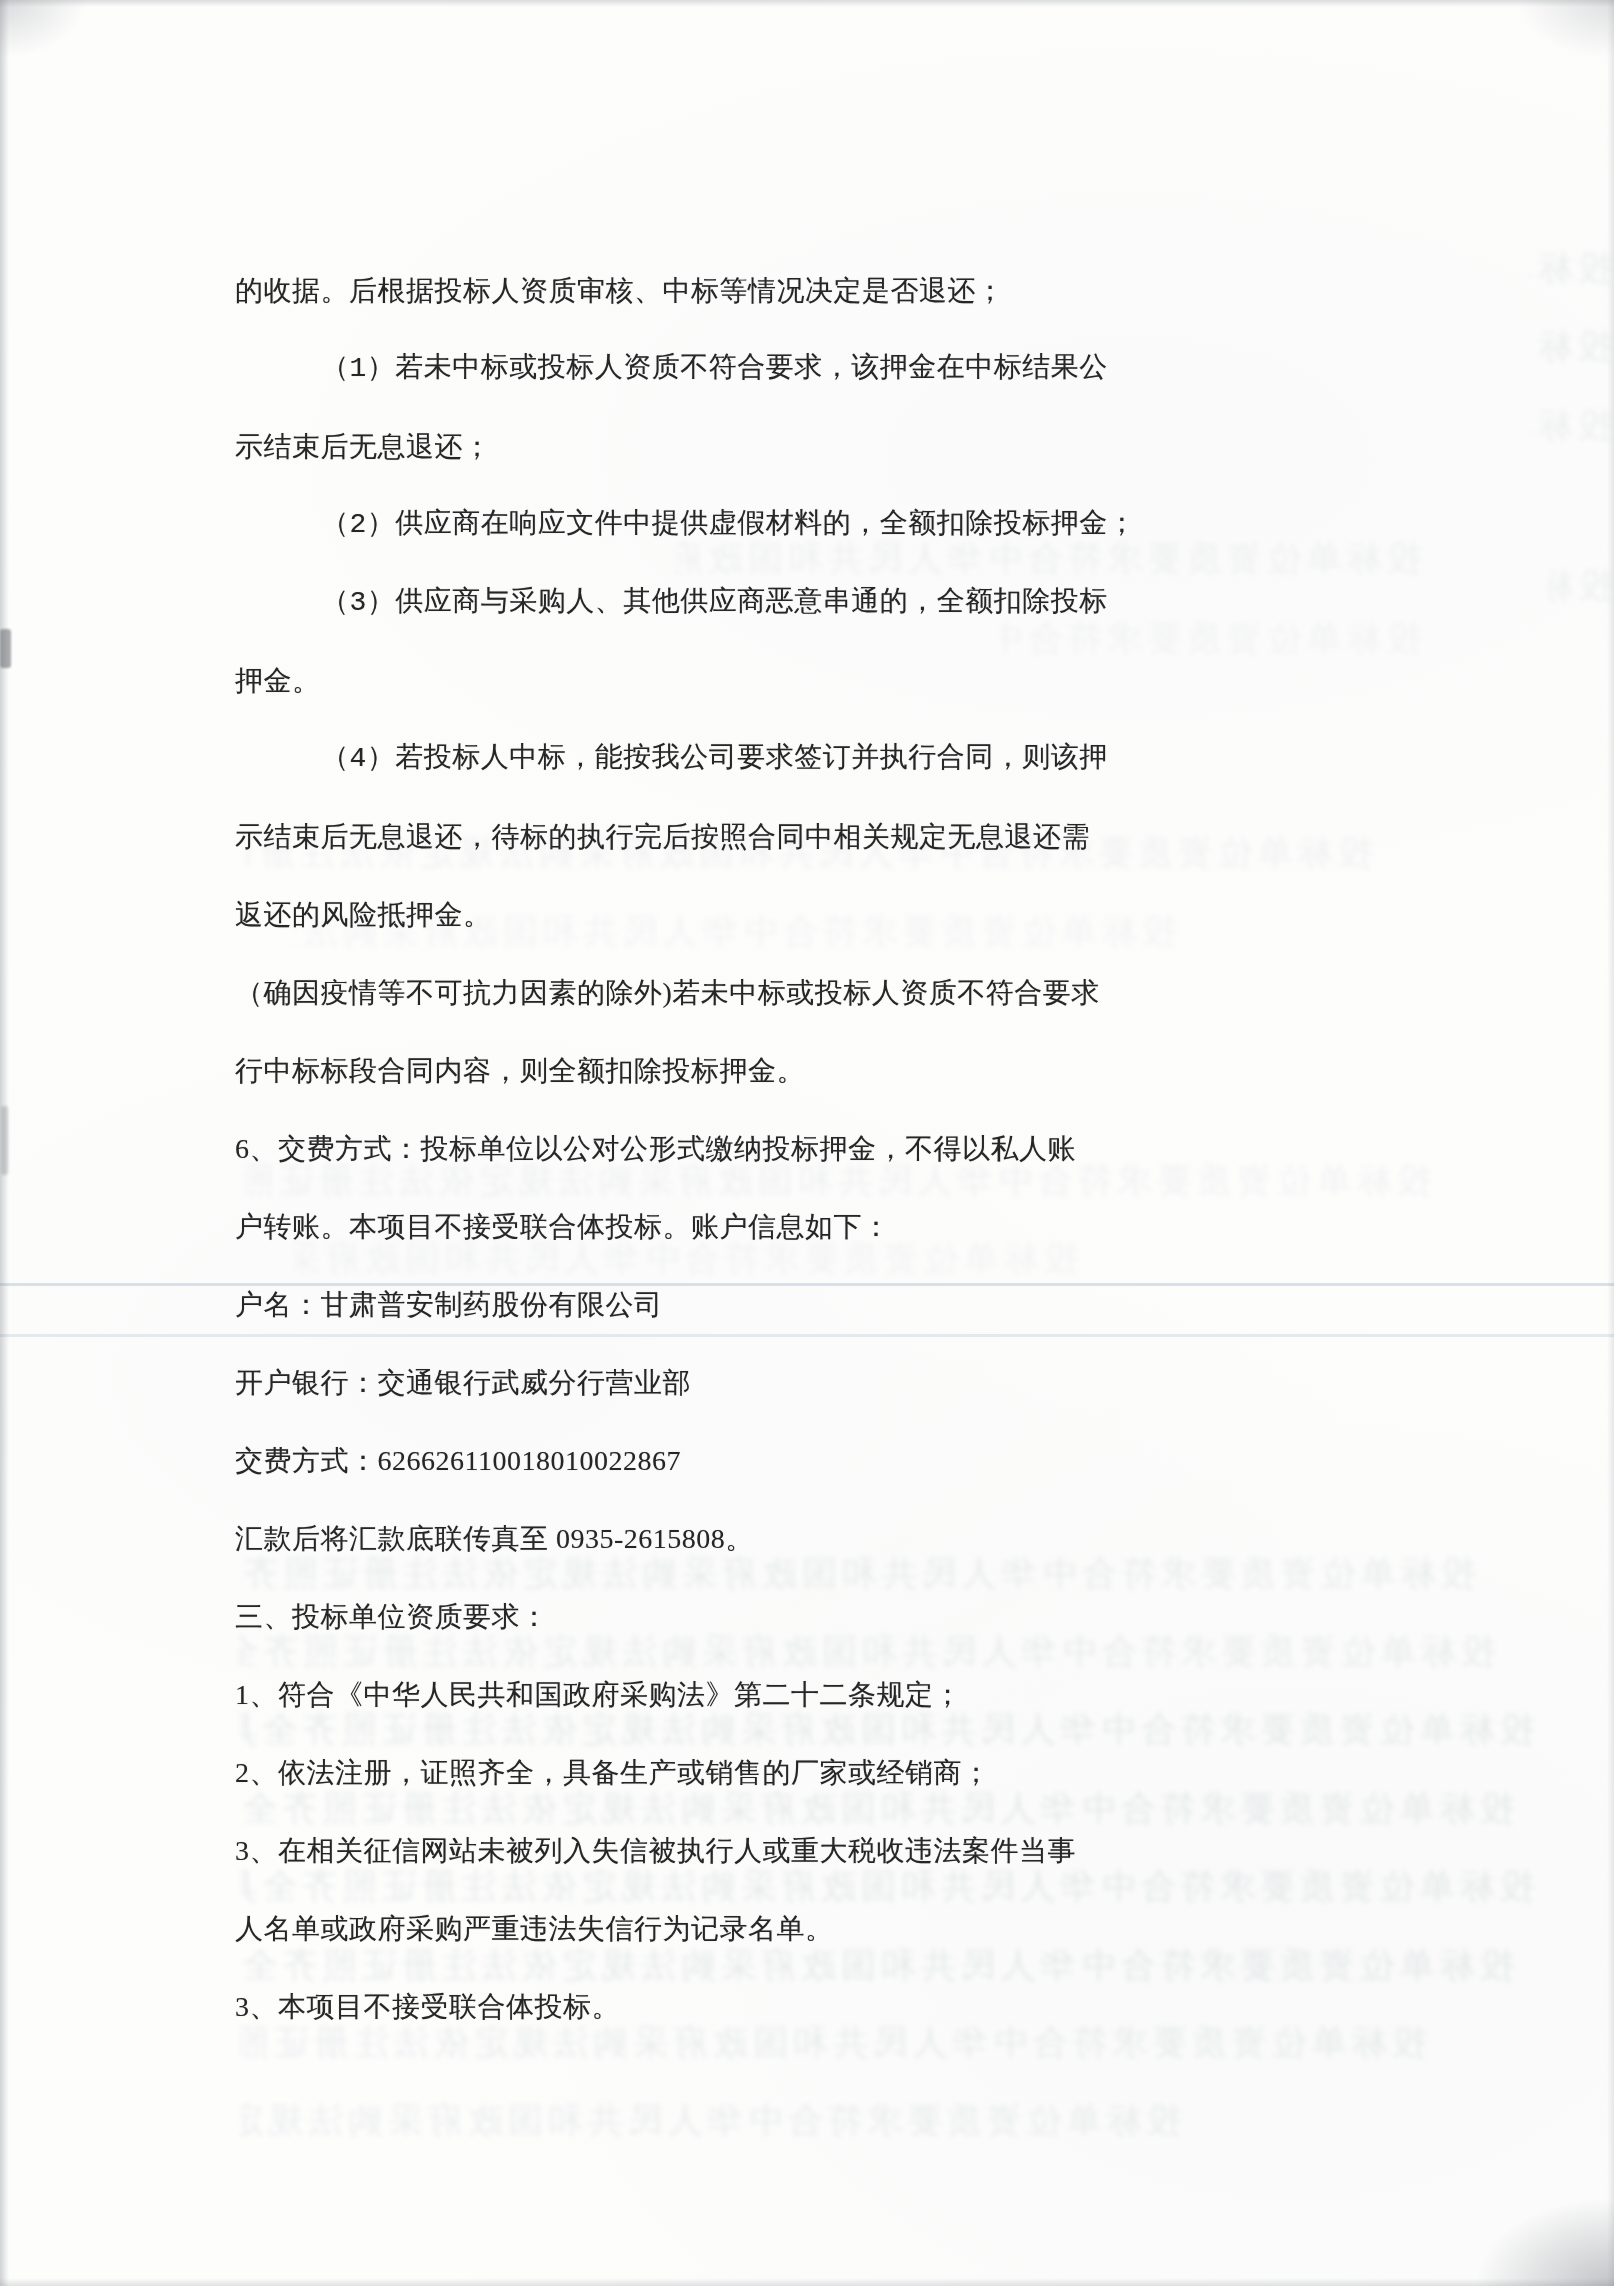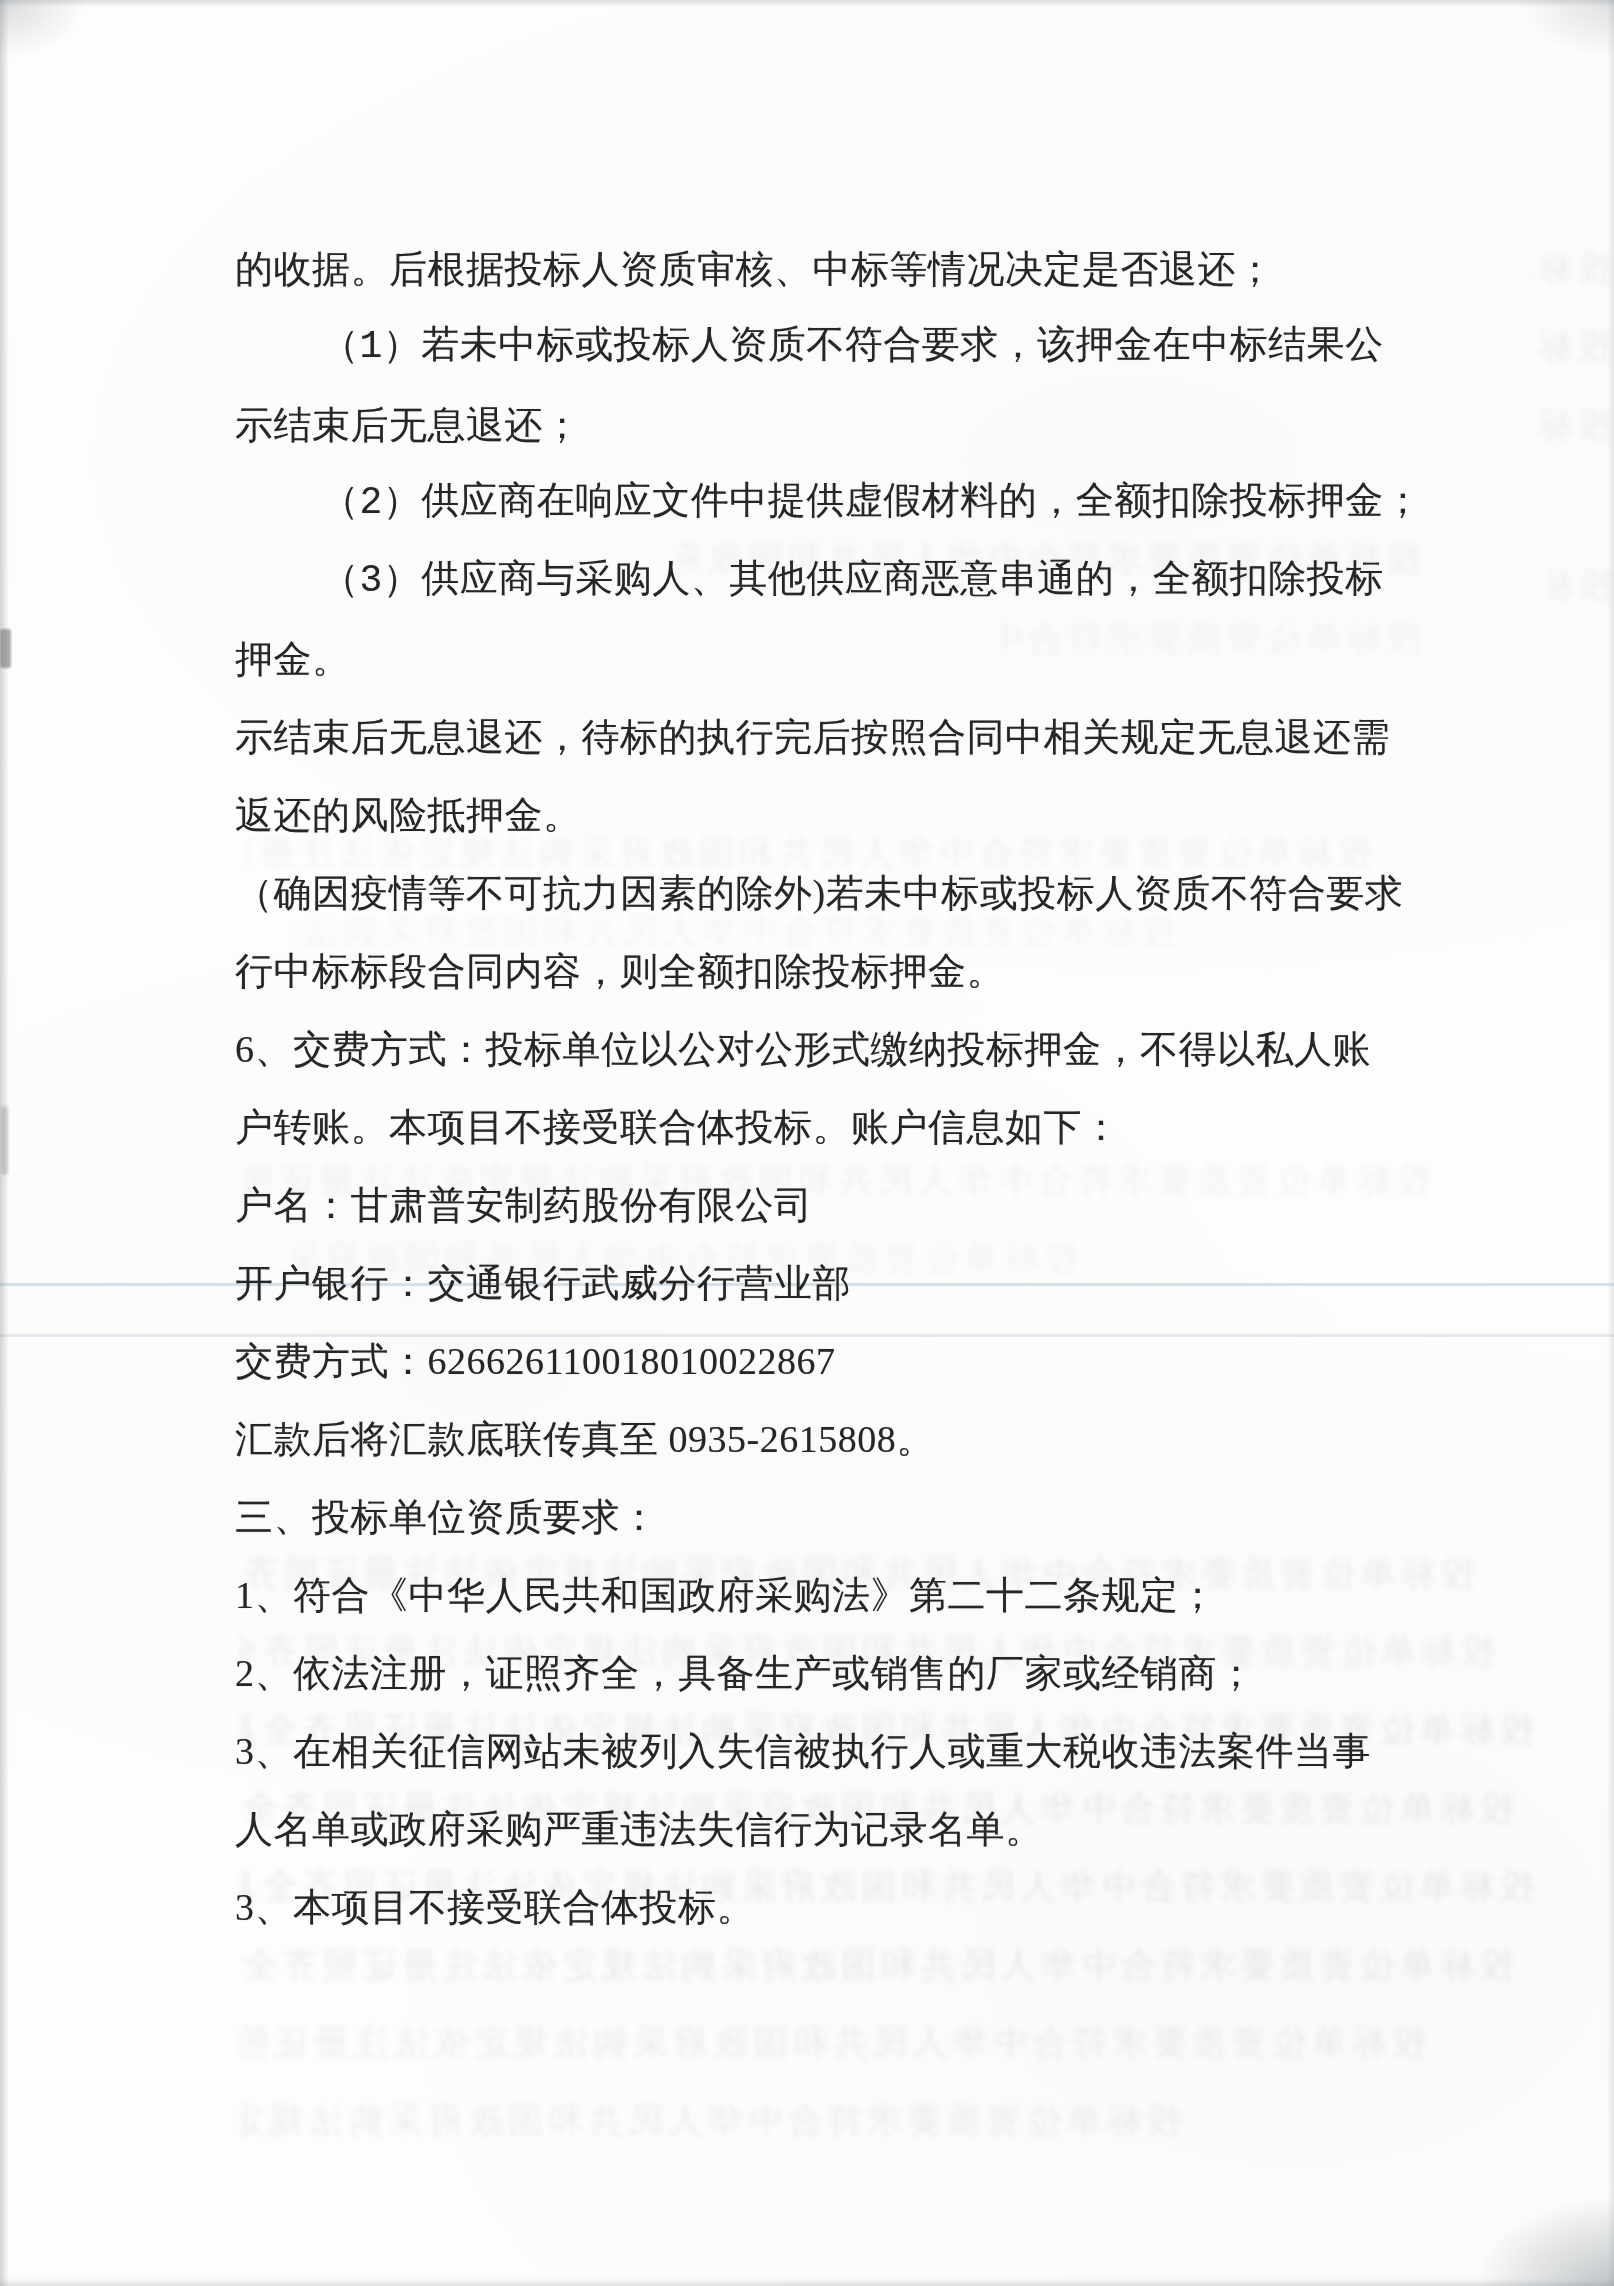--- a/index.html
+++ b/index.html
@@ -17,24 +17,24 @@
       radial-gradient(1176px 588px at 70% 20%, rgba(208,214,220,.08), transparent),
       radial-gradient(882px 490px at 30% 60%, rgba(205,212,218,.07), transparent),
       radial-gradient(980px 686px at 80% 85%, rgba(203,210,216,.09), transparent);
     font-family: "Liberation Serif", "DejaVu Serif", serif;
   }
 
   
   .text-block {
     position: absolute;
     left: 235px;
-    top: 230px;
+    top: 252px;
     right: 147px;
     color: #262626;
-    font-size: 38px;
+    font-size: 28px;
     letter-spacing: 0.5px;
     text-shadow: 0 0 1px rgba(50,50,50,.35);
   }
   .line {
     height: 78px;
     line-height: 78px;
     white-space: nowrap;
   }
   .line.indent { padding-left: 86px; font-family: Liberation Mono, monospace; }
 
@@ -105,20 +105,21 @@
   <div class="artifact rule-faint-1"></div>
   <div class="artifact rule-faint-2"></div>
 
   <div class="text-block">
     <div class="line">的收据。后根据投标人资质审核、中标等情况决定是否退还；</div>
     <div class="line indent">（1）若未中标或投标人资质不符合要求，该押金在中标结果公</div>
     <div class="line">示结束后无息退还；</div>
     <div class="line indent">（2）供应商在响应文件中提供虚假材料的，全额扣除投标押金；</div>
     <div class="line indent">（3）供应商与采购人、其他供应商恶意串通的，全额扣除投标</div>
     <div class="line">押金。</div>
+    <div class="line indent">（4）若投标人中标，能按我公司要求签订并执行合同，则该押</div>
     <div class="line">示结束后无息退还，待标的执行完后按照合同中相关规定无息退还需</div>
     <div class="line">返还的风险抵押金。</div>
     <div class="line">（确因疫情等不可抗力因素的除外)若未中标或投标人资质不符合要求</div>
     <div class="line">行中标标段合同内容，则全额扣除投标押金。</div>
     <div class="line">6、交费方式：投标单位以公对公形式缴纳投标押金，不得以私人账</div>
     <div class="line">户转账。本项目不接受联合体投标。账户信息如下：</div>
     <div class="line">户名：甘肃普安制药股份有限公司</div>
     <div class="line">开户银行：交通银行武威分行营业部</div>
     <div class="line">交费方式：626626110018010022867</div>
     <div class="line">汇款后将汇款底联传真至 0935-2615808。</div>

